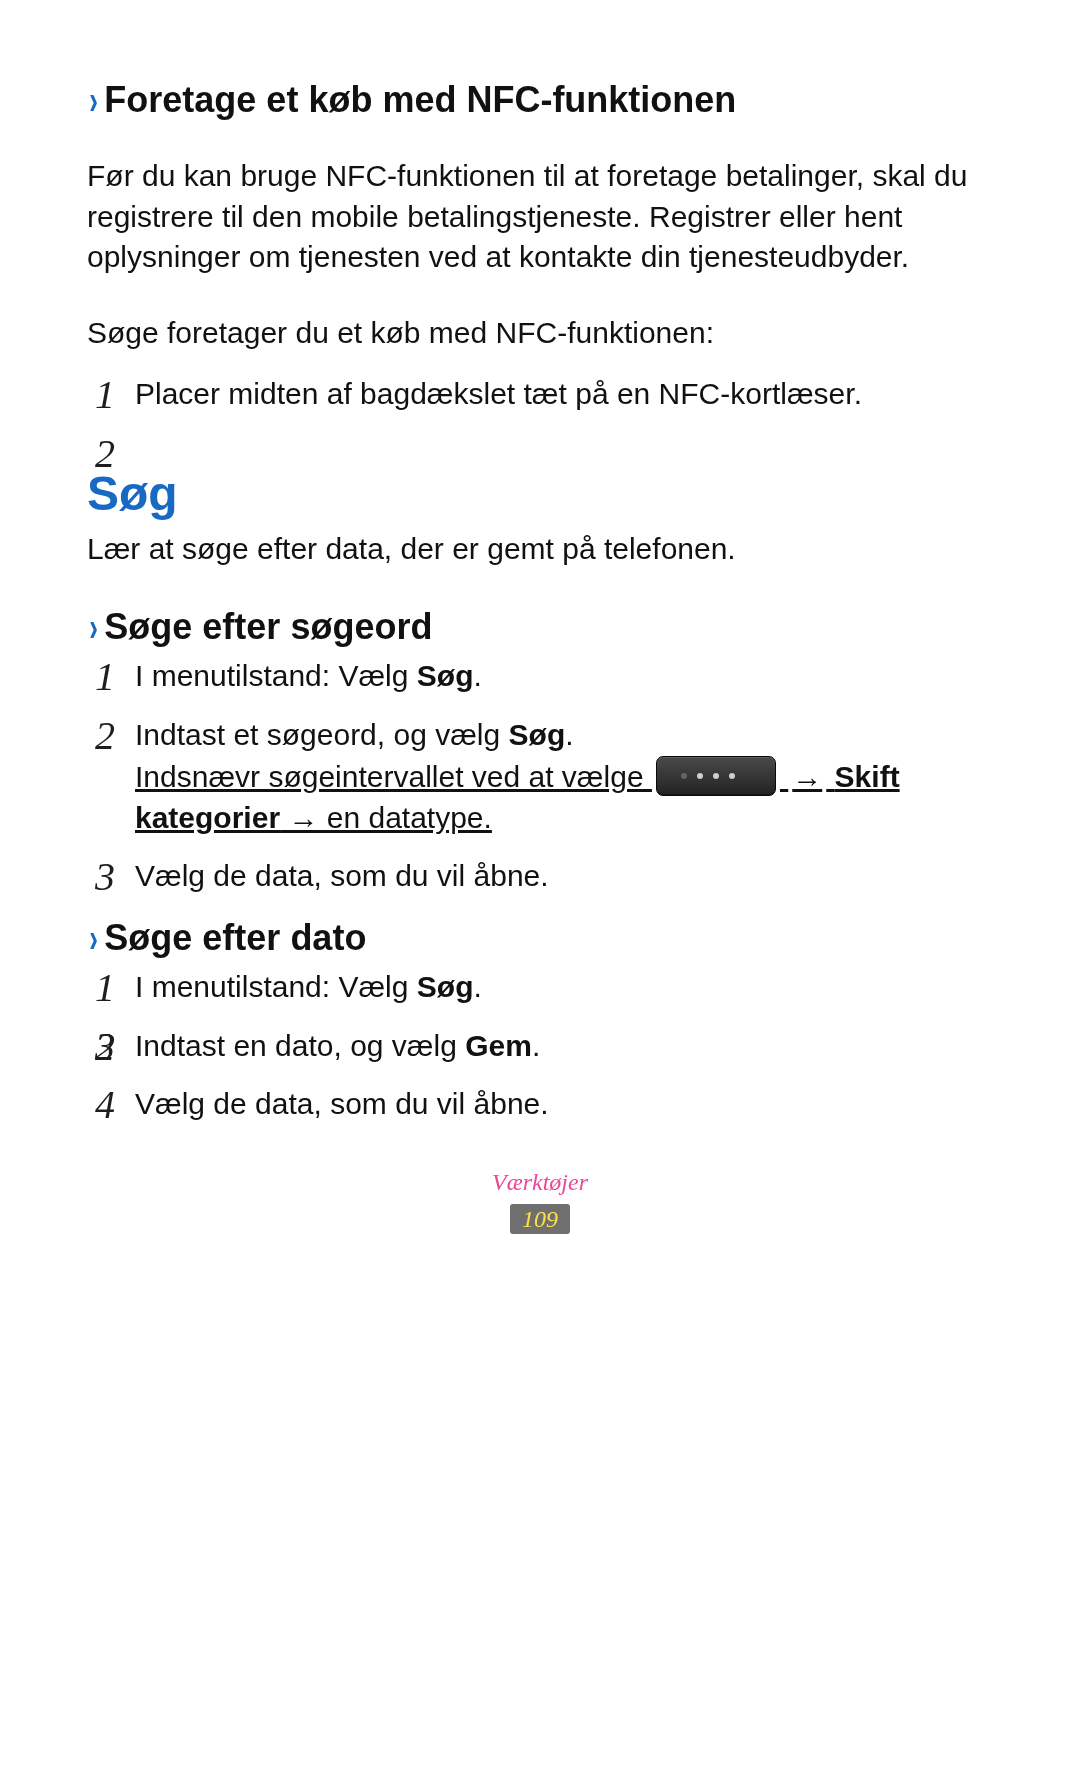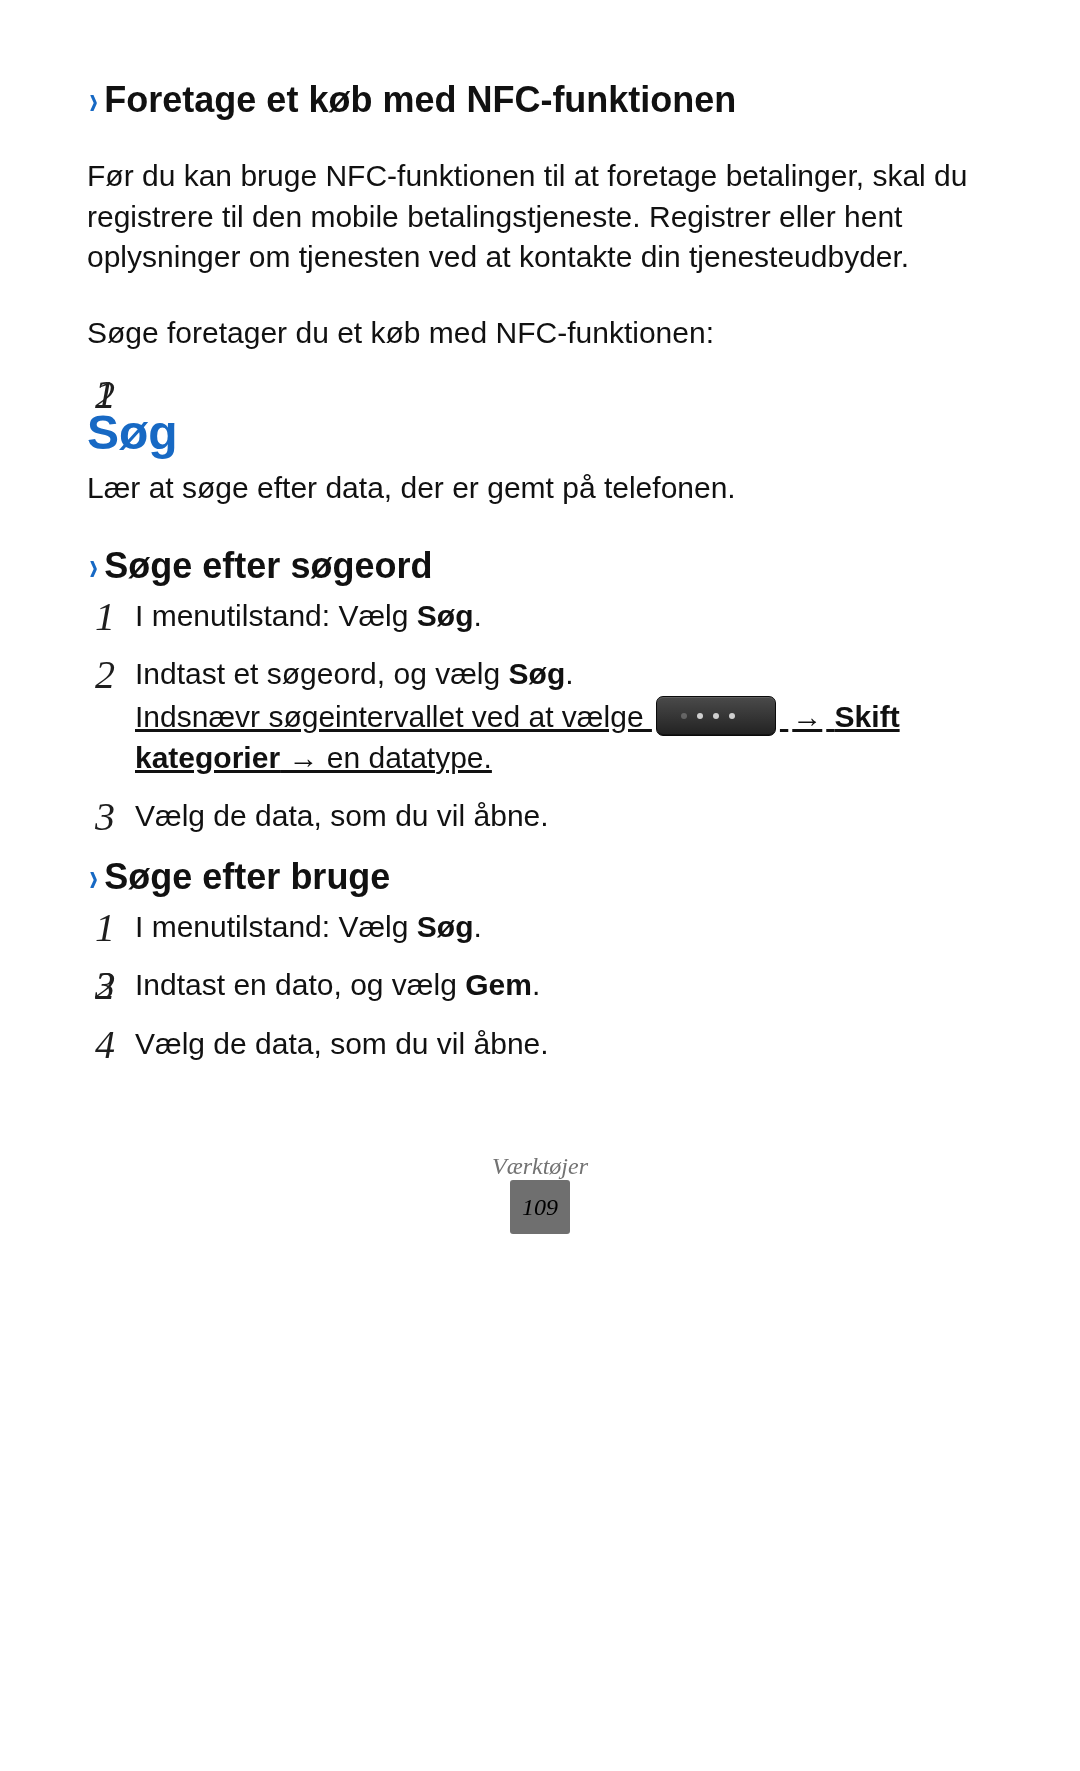--- a/index.html
+++ b/index.html
@@ -101,49 +101,50 @@
   .footer {
     position: absolute;
     left: 0; right: 0;
     bottom: 58px;
     text-align: center;
   }
   .footer-label {
     font-style: italic;
     font-family: Georgia, "Times New Roman", serif;
     font-size: 24px;
-    color: #737373;
+    color: #ec4899;
   }
   .page-num-badge {
     display: inline-block;
-    margin-top: 0;
+    margin-top: 8px;
     background: #6f6f6f;
-    color: #000000;
+    color: #fde047;
     font-style: italic;
     font-family: Georgia, "Times New Roman", serif;
     font-size: 24px;
-    padding: 12px 12px;
+    padding: 0 12px;
     line-height: 30px;
     border-radius: 3px;
   }
 </style>
 </head>
 <body>
 
 <div class="page">
 
   <div class="section-h3">
     <span class="chev">›</span><span>Foretage et køb med NFC-funktionen</span>
   </div>
   <p class="body-text">Før du kan bruge NFC-funktionen til at foretage betalinger, skal du registrere til den mobile betalingstjeneste. Registrer eller hent oplysninger om tjenesten ved at kontakte din tjenesteudbyder.</p>
   <p class="body-text">Søge foretager du et køb med NFC-funktionen:</p>
 
   <ol class="steps">
     <li>
       <span class="num">1</span>
+      <span>Placer midten af bagdækslet tæt på en NFC-kortlæser.</span>
     </li>
     <li>
       <span class="num">2</span>
     </li>
   </ol>
 
   <h2 class="title">Søg</h2>
   <p class="sub-intro">Lær at søge efter data, der er gemt på telefonen.</p>
 
   <div class="section-h3">
@@ -167,21 +168,21 @@
         <span class="strong">Skift kategorier</span><span> → en datatype.</span>
       </span>
     </li>
     <li>
       <span class="num">3</span>
       <span>Vælg de data, som du vil åbne.</span>
     </li>
   </ol>
 
   <div class="section-h3">
-    <span class="chev">›</span><span>Søge efter bruge</span>
+    <span class="chev">›</span><span>Søge efter dato</span>
   </div>
   <ol class="steps">
     <li>
       <span class="num">1</span>
       <span>
         <span>I menutilstand: Vælg </span><span class="strong">Søg</span><span>.</span>
       </span>
     </li>
     <li>
       <span class="num">2</span>

